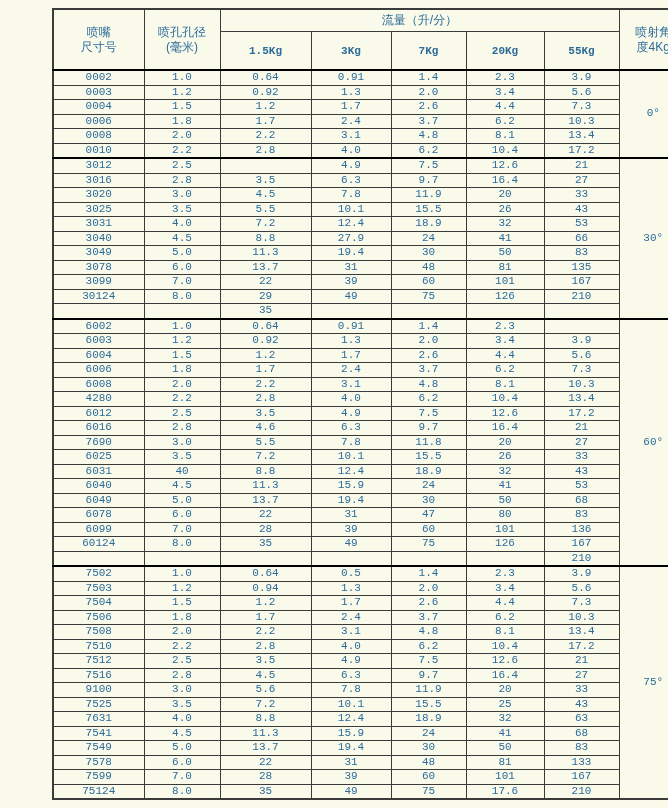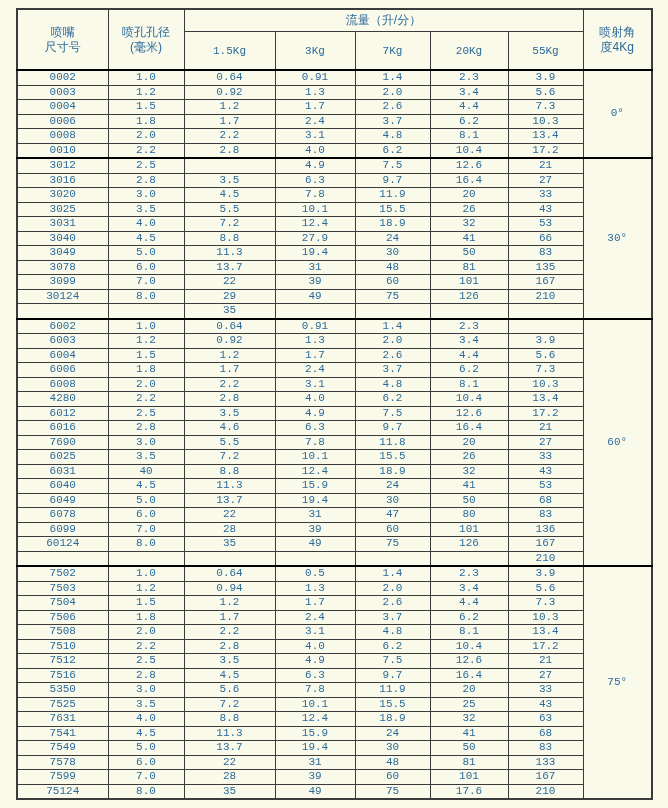--- a/index.html
+++ b/index.html
@@ -5,20 +5,21 @@
   html, body {
     margin: 0;
     padding: 0;
     width: 668px;
     height: 808px;
     background: #fafaeb;
     font-family: "Liberation Sans", sans-serif;
   }
   .table-wrap {
     padding: 8px 0 8px 16px;
+    margin-left: 36px;
   }
   table.spec {
     border-collapse: collapse;
     table-layout: fixed;
     width: 635px;
     border: 2px solid #3b3b3b;
     background: #fafaeb;
   }
   table.spec th,
   table.spec td {
@@ -37,21 +38,21 @@
     line-height: 15px;
   }
   table.spec thead th.flow-title {
     height: 21px;
     text-align: center;
   }
   table.spec thead tr.sub-row th {
     height: 37px;
     font-family: "Liberation Mono", "DejaVu Sans Mono", monospace;
     font-size: 11px;
-    font-weight: normal;
+    font-weight: bold;
   }
   table.spec tbody {
     border-top: 2px solid #000000;
   }
   table.spec tbody td {
     height: 13.5px;
     line-height: 13.5px;
     font-family: "Liberation Mono", "DejaVu Sans Mono", monospace;
     font-size: 11px;
     white-space: nowrap;
@@ -476,21 +477,21 @@
         <tr>
           <td>7516</td>
           <td>2.8</td>
           <td>4.5</td>
           <td>6.3</td>
           <td>9.7</td>
           <td>16.4</td>
           <td>27</td>
         </tr>
         <tr>
-          <td>5350</td>
+          <td>9100</td>
           <td>3.0</td>
           <td>5.6</td>
           <td>7.8</td>
           <td>11.9</td>
           <td>20</td>
           <td>33</td>
         </tr>
         <tr>
           <td>7525</td>
           <td>3.5</td>

